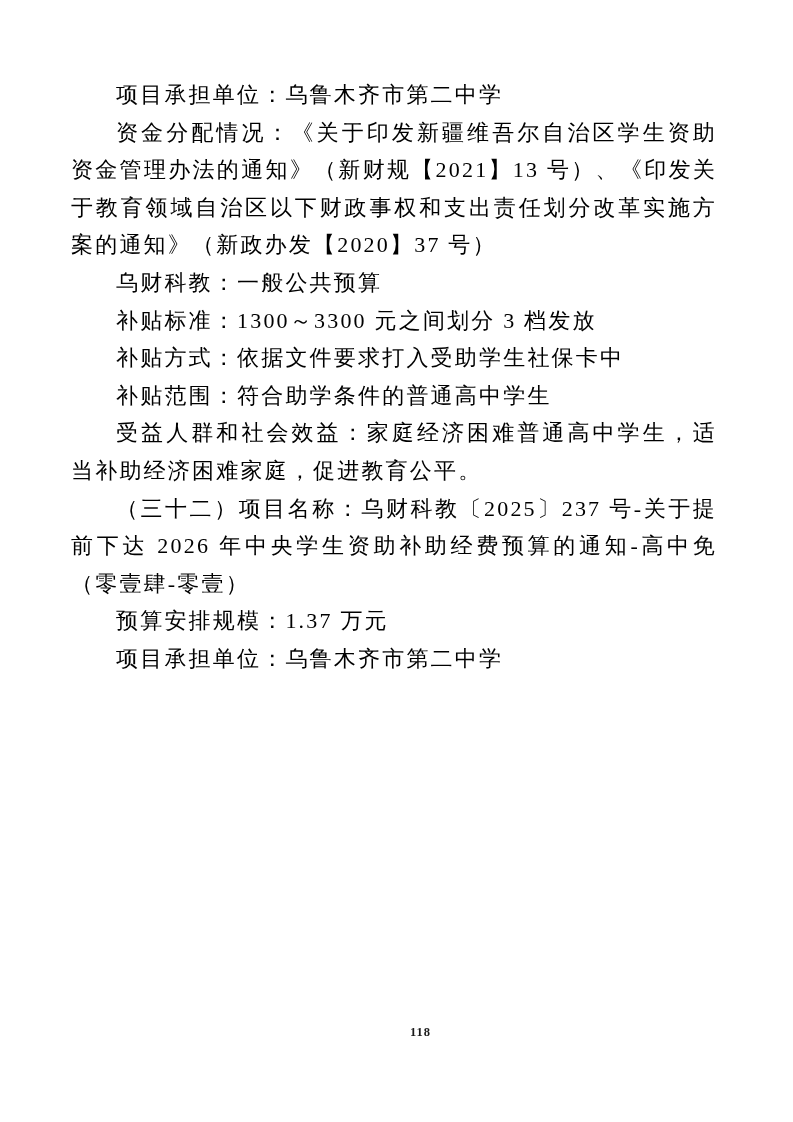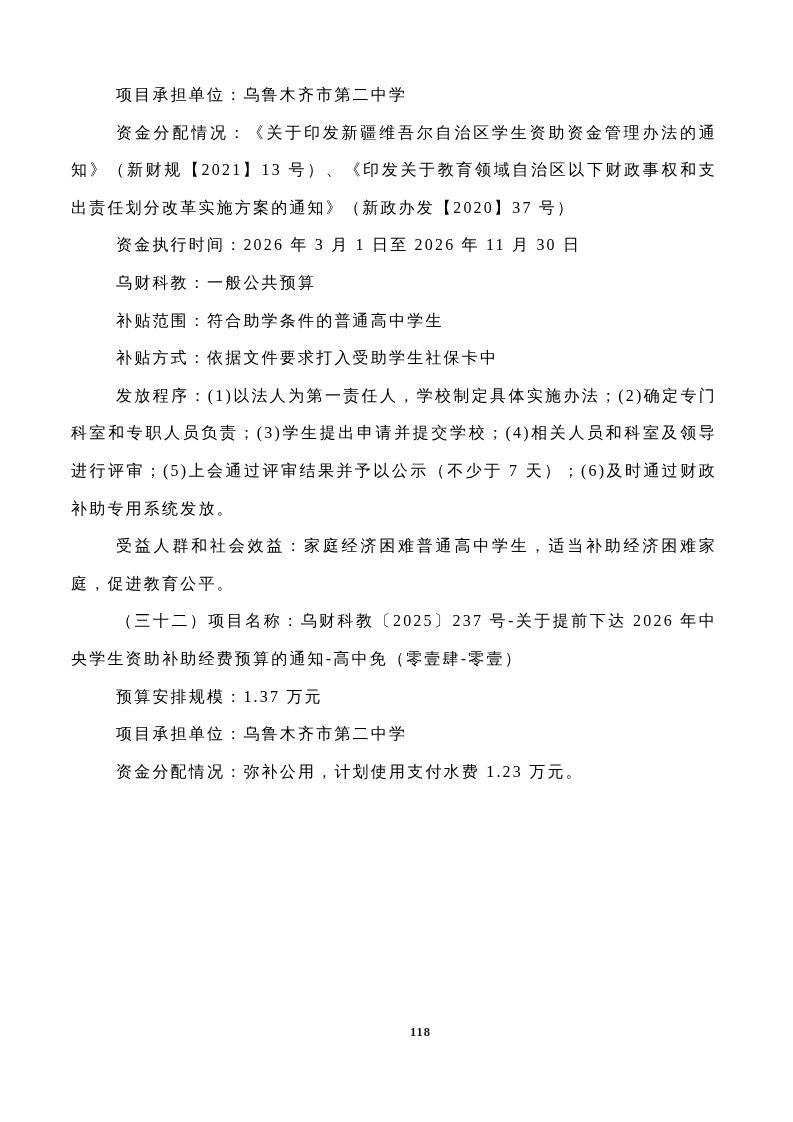--- a/index.html
+++ b/index.html
@@ -18,21 +18,21 @@
     box-sizing: border-box;
   }
   .content {
     position: absolute;
     left: 71px;
     top: 76px;
     width: 646px;
   }
   .para {
     margin: 0;
-    font-size: 16px;
+    font-size: 22px;
     line-height: 37.6px;
     letter-spacing: 2.2px;
     text-align: justify;
     text-indent: 45px;
     word-break: break-all;
   }
   .page-footer {
     position: absolute;
     left: 0;
     top: 1022px;
@@ -47,27 +47,25 @@
     color: #1a1a1a;
   }
 </style>
 </head>
 <body>
 
 <div class="page">
   <main class="content">
       <p class="para">项目承担单位：乌鲁木齐市第二中学</p>
       <p class="para">资金分配情况：《关于印发新疆维吾尔自治区学生资助资金管理办法的通知》（新财规【2021】13 号）、《印发关于教育领域自治区以下财政事权和支出责任划分改革实施方案的通知》（新政办发【2020】37 号）</p>
-      <p class="para">资金执行时间：2026 年 3 月 1 日至 2026 年 11 月 30 日</p>
       <p class="para">乌财科教：一般公共预算</p>
+      <p class="para">补贴标准：1300～3300 元之间划分 3 档发放</p>
+      <p class="para">补贴方式：依据文件要求打入受助学生社保卡中</p>
       <p class="para">补贴范围：符合助学条件的普通高中学生</p>
-      <p class="para">补贴方式：依据文件要求打入受助学生社保卡中</p>
-      <p class="para">发放程序：(1)以法人为第一责任人，学校制定具体实施办法；(2)确定专门科室和专职人员负责；(3)学生提出申请并提交学校；(4)相关人员和科室及领导进行评审；(5)上会通过评审结果并予以公示（不少于 7 天）；(6)及时通过财政补助专用系统发放。</p>
       <p class="para">受益人群和社会效益：家庭经济困难普通高中学生，适当补助经济困难家庭，促进教育公平。</p>
       <p class="para">（三十二）项目名称：乌财科教〔2025〕237 号-关于提前下达 2026 年中央学生资助补助经费预算的通知-高中免（零壹肆-零壹）</p>
       <p class="para">预算安排规模：1.37 万元</p>
       <p class="para">项目承担单位：乌鲁木齐市第二中学</p>
-      <p class="para">资金分配情况：弥补公用，计划使用支付水费 1.23 万元。</p>
     </main>
   <footer class="page-footer">
     <span class="page-number">118</span>
   </footer>
 </div>
 
 </body></html>

